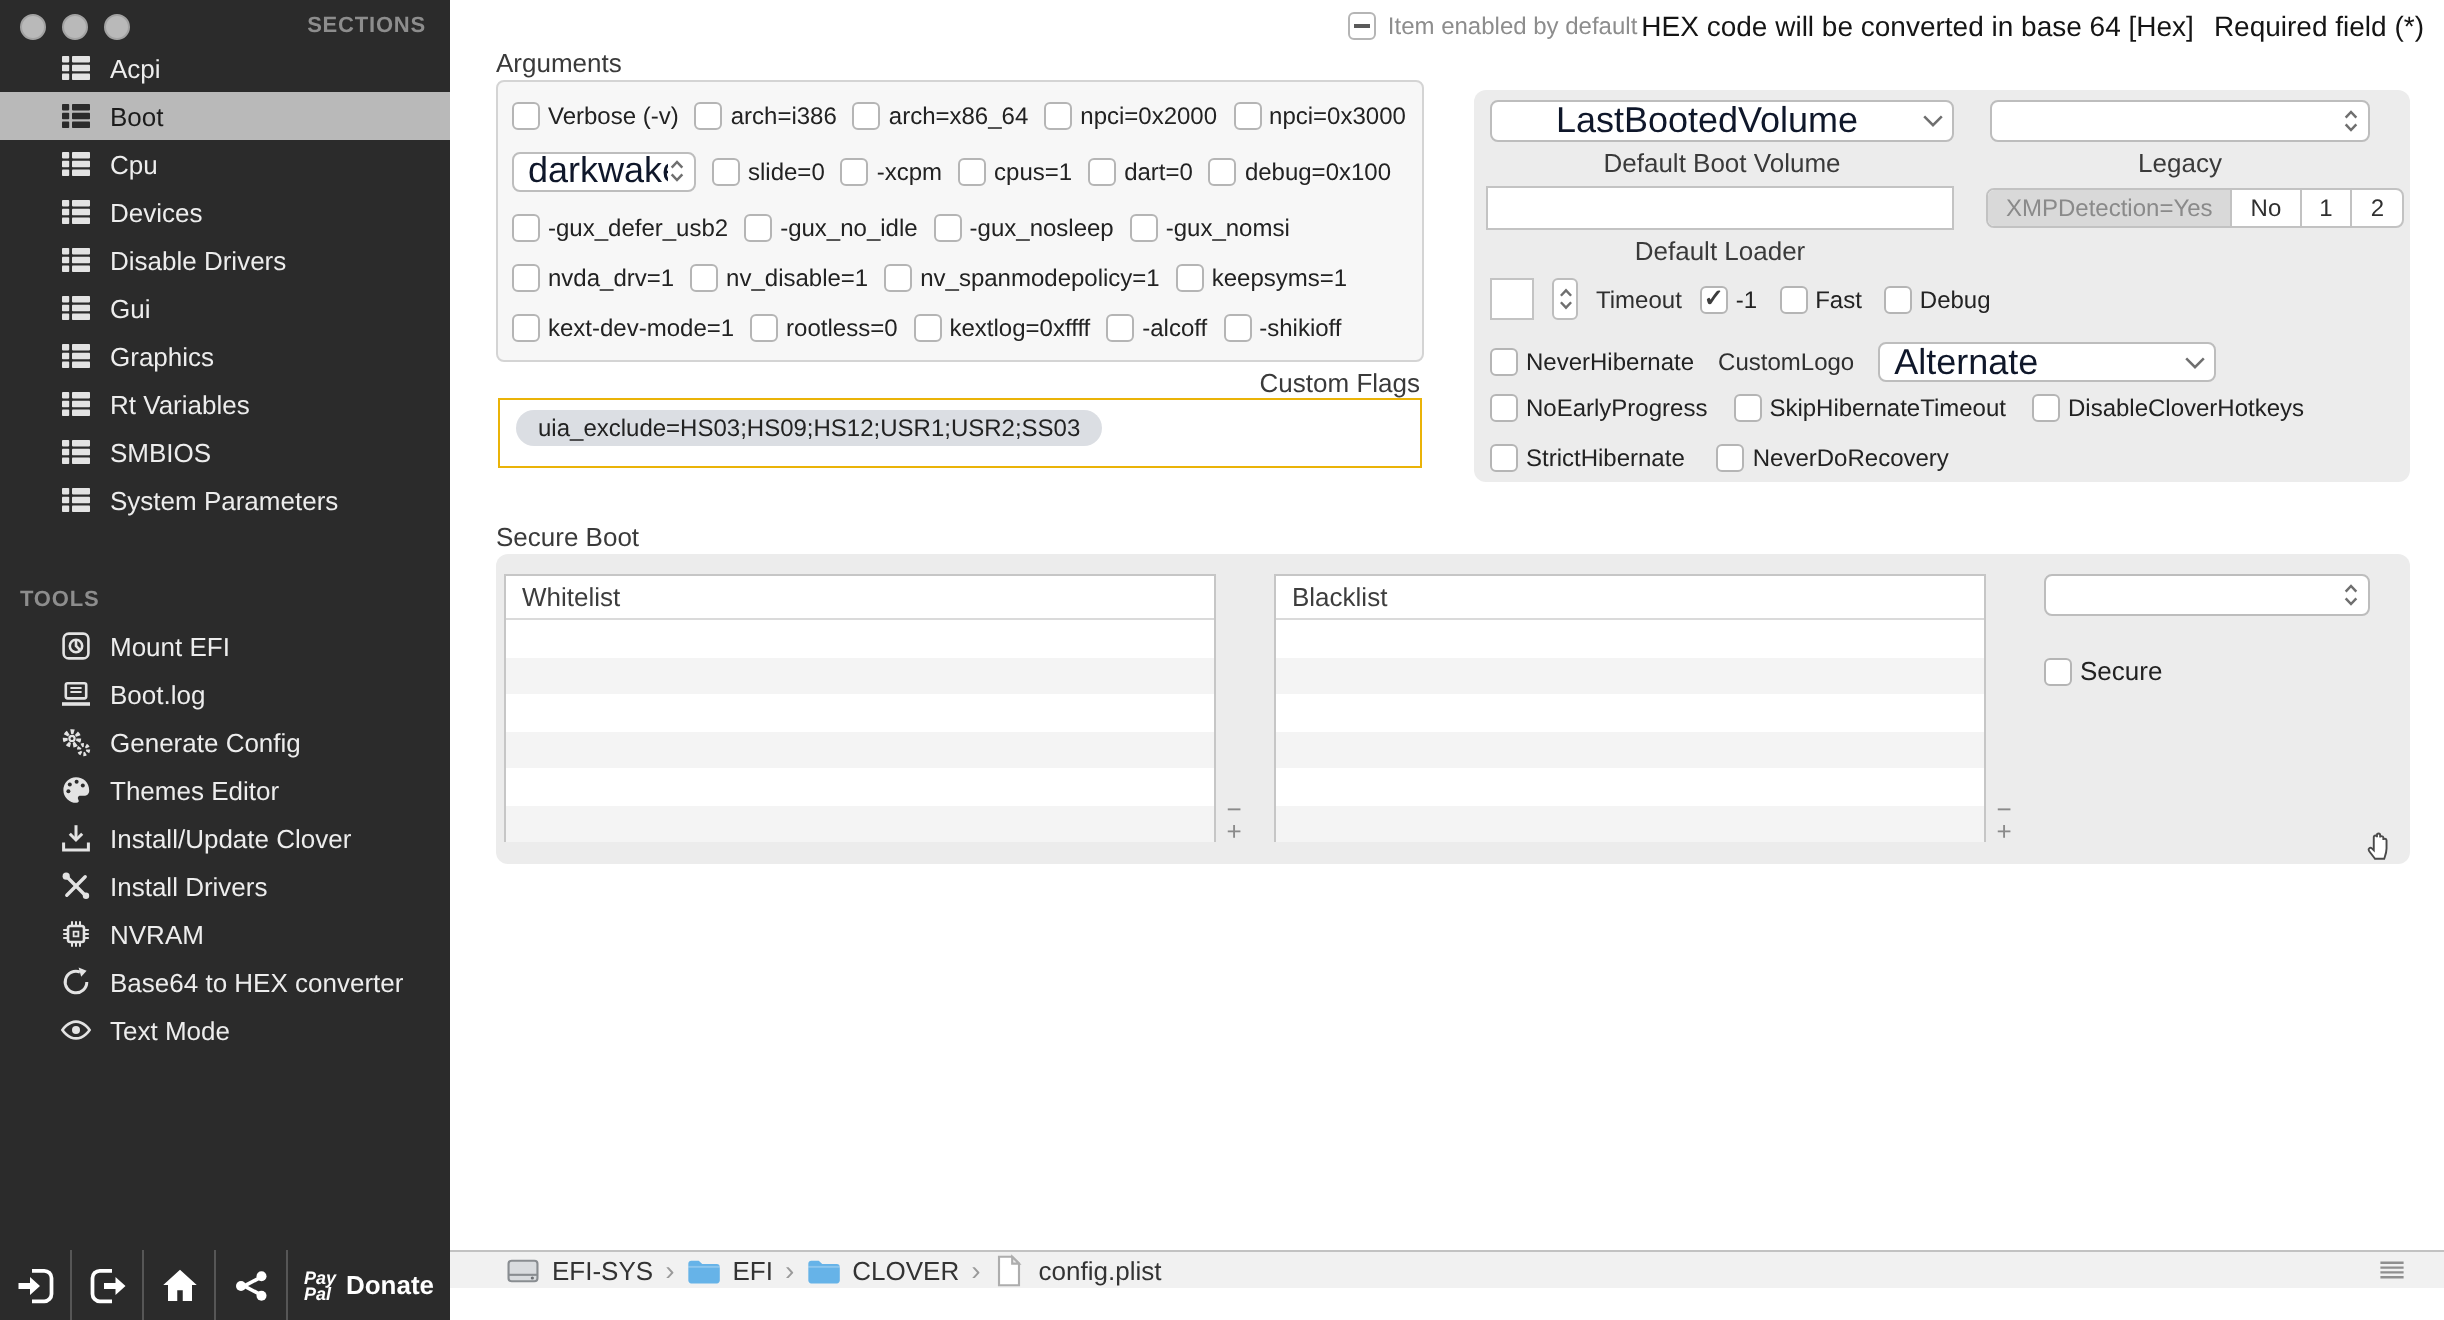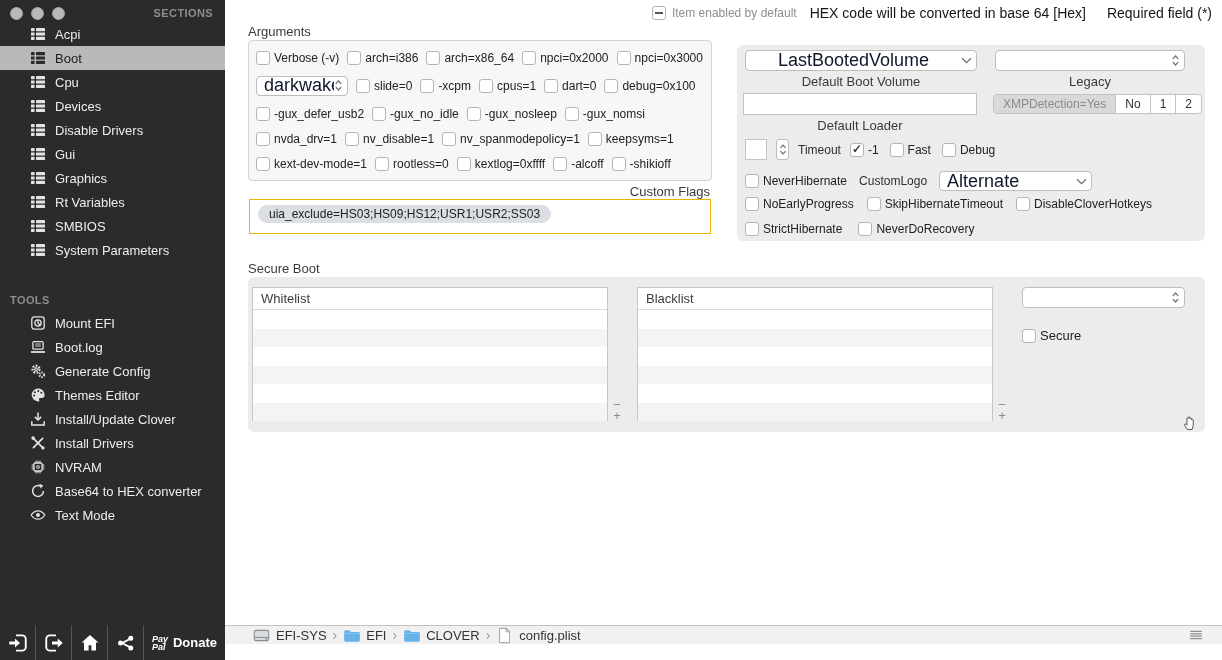--- a/index.html
+++ b/index.html
@@ -19,21 +19,21 @@
   #sections-list{top:22px;}
   #tools-list{top:311px;}
   .side-item{height:24px;display:flex;align-items:center;gap:9px;padding-left:30px;color:#ededed;font-size:13px;}
   .side-item .sicon{color:#e3e3e3;display:flex;}
   .side-item .sicon .icn{width:16px;height:16px;}
   .side-item.selected{background:#b9b9b9;color:#1b1b1b;}
   .side-item.selected .sicon{color:#2b2b2b;}
 
   
   .topbar{position:absolute;left:225px;top:0;width:997px;height:25px;background:#fff;display:flex;align-items:center;
-          justify-content:flex-end;gap:13px;padding-right:10px;box-sizing:border-box;z-index:1;}
+          justify-content:flex-end;gap:2px;padding-right:10px;box-sizing:border-box;z-index:1;}
   .enabled-cluster{display:flex;align-items:center;gap:6px;color:#8d8d8d;font-size:12px;}
   .hex-note{font-size:14px;color:#151515;}
   .req-note{font-size:14px;color:#151515;margin-left:8px;}
 
   
   .cb{width:14px;height:14px;border:1px solid #b5b5b5;border-radius:3px;background:#fff;box-sizing:border-box;
       position:relative;flex:none;display:inline-block;}
   .cb.checked::after{content:"\2713";position:absolute;left:1px;top:-2px;font-size:12px;font-weight:bold;color:#3d3d3d;}
   .cb.mixed::after{content:"";position:absolute;left:2px;top:5px;width:8px;height:2px;background:#5a5a5a;}
   .cb-item{display:inline-flex;align-items:flex-end;gap:4px;font-size:12px;color:#222;white-space:nowrap;}
@@ -579,21 +579,21 @@
         </label>
       </span>
   </div>
 
   <div class="hrow nhrow">
     <label class="cb-item">
       <span class="cb"></span>
       <span>NeverHibernate</span>
     </label>
     <span class="small-label">CustomLogo</span>
-    <span class="popup-s" style="width:153px;">
+    <span class="popup-s" style="width:169px;">
       <span class="pt">Alternate</span>
       <span class="pc">
           <svg class="icn cd" viewBox="0 0 12 7" xmlns="http://www.w3.org/2000/svg">
             <path fill="none" stroke="#6f6f6f" stroke-width="1.4" d="M1.2 1L6 5.8 10.8 1"></path>
           </svg>
         </span>
     </span>
   </div>
 
   <div class="hrow optrow3" id="opt-row3">

